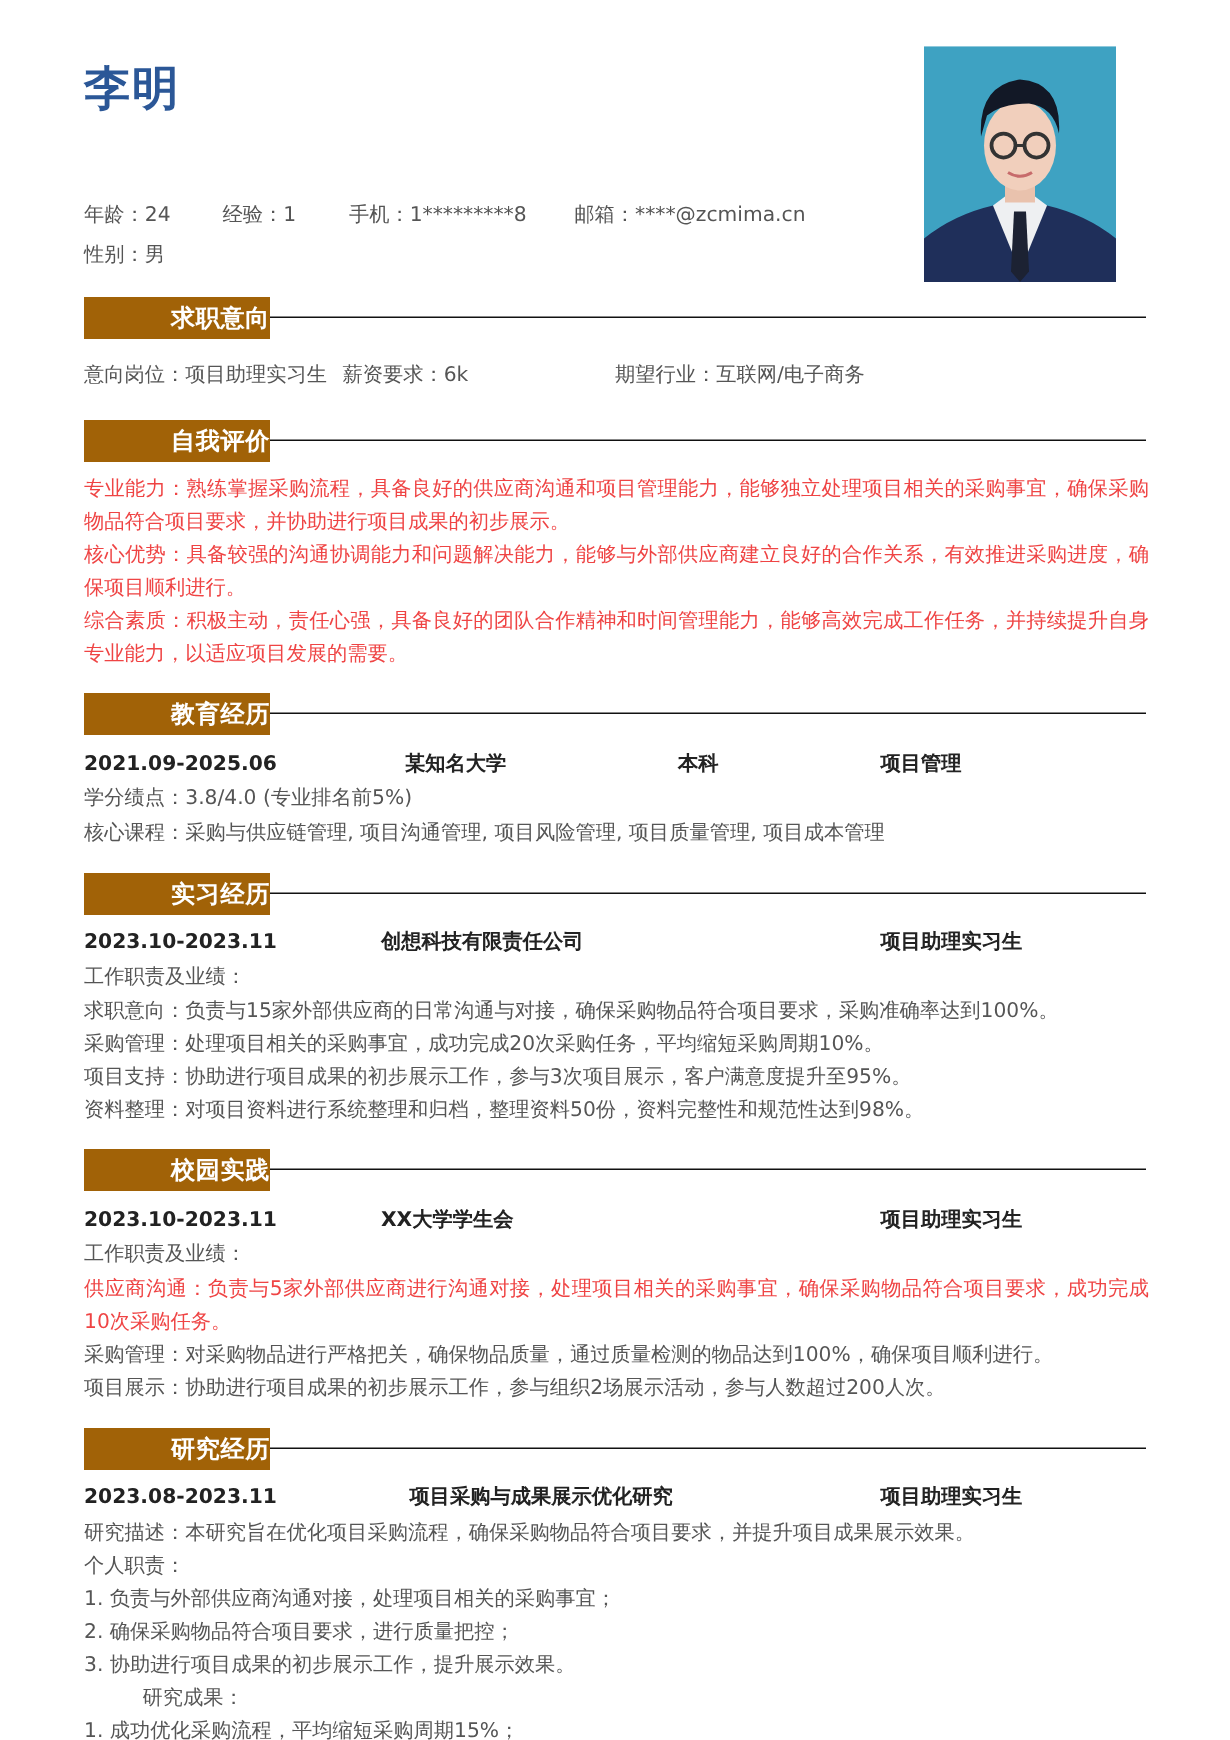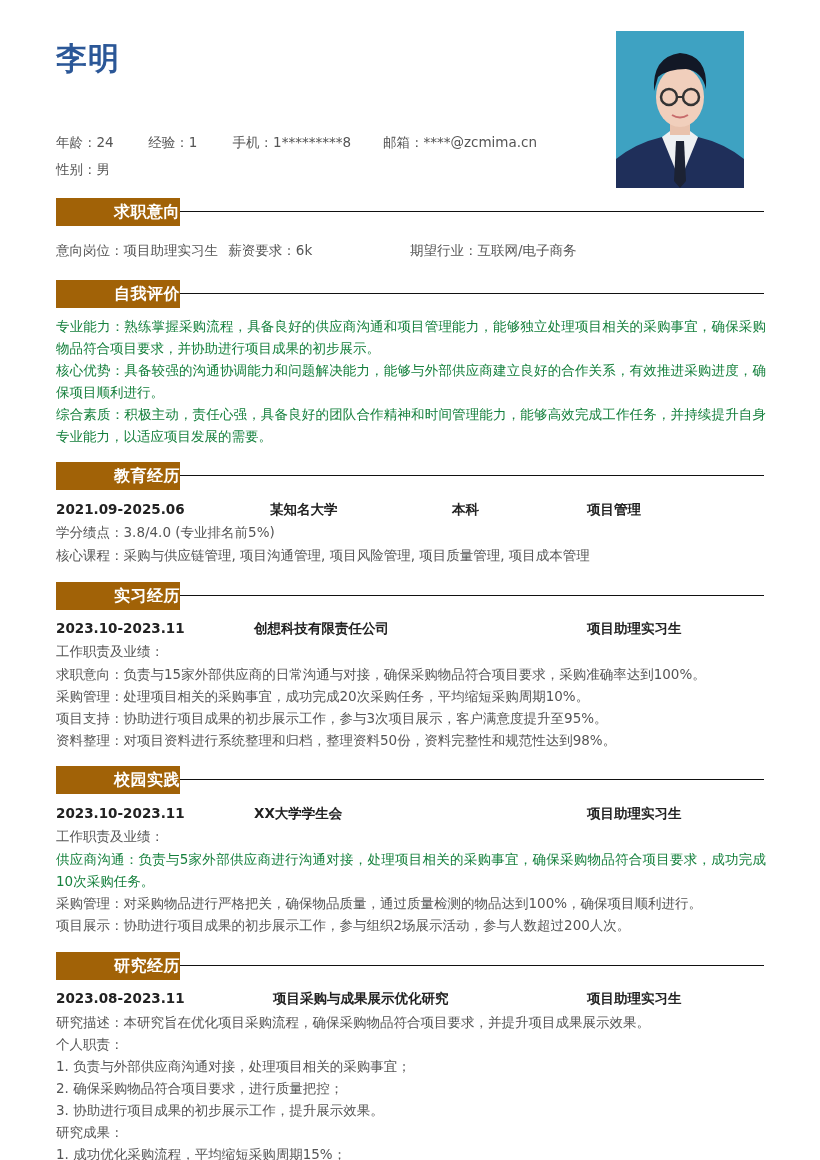--- a/index.html
+++ b/index.html
@@ -29,21 +29,21 @@
   .section-head .rule {
     position: absolute; left: 124px; right: 0; top: 13px; height: 0;
     border-top: 1.5px solid #111;
   }
   .line {
     position: absolute; left: 56px; width: 708px; font-size: 13.5px;
     color: #555; line-height: 22px; white-space: nowrap;
   }
   .para {
     position: absolute; left: 56px; width: 710px; font-size: 13.5px;
-    color: #15803d; line-height: 22px; text-align: justify;
+    color: #ef4444; line-height: 22px; text-align: justify;
   }
   .row {
     position: absolute; left: 56px; width: 708px; height: 22px;
     font-size: 13.5px; font-weight: bold; color: #222; line-height: 22px;
   }
   .row span { position: absolute; top: 0; white-space: nowrap; }
 </style>
 </head>
 <body>
 
@@ -150,14 +150,14 @@
 <div class="row" style="top:987px;">
   <span style="left:0;">2023.08-2023.11</span>
   <span style="left:200px;margin-left:17px;">项目采购与成果展示优化研究</span>
   <span style="left:531px;">项目助理实习生</span>
 </div>
 <div class="line" style="top:1011px;">研究描述：本研究旨在优化项目采购流程，确保采购物品符合项目要求，并提升项目成果展示效果。</div>
 <div class="line" style="top:1033px;">个人职责：</div>
 <div class="line" style="top:1055px;">1. 负责与外部供应商沟通对接，处理项目相关的采购事宜；</div>
 <div class="line" style="top:1077px;">2. 确保采购物品符合项目要求，进行质量把控；</div>
 <div class="line" style="top:1099px;">3. 协助进行项目成果的初步展示工作，提升展示效果。</div>
-<div class="line" style="top:1121px;">研究成果：</div>
+<div class="line" style="top:1121px;margin-left:39px;">研究成果：</div>
 <div class="line" style="top:1143px;">1. 成功优化采购流程，平均缩短采购周期15%；</div>
 
 </body></html>

